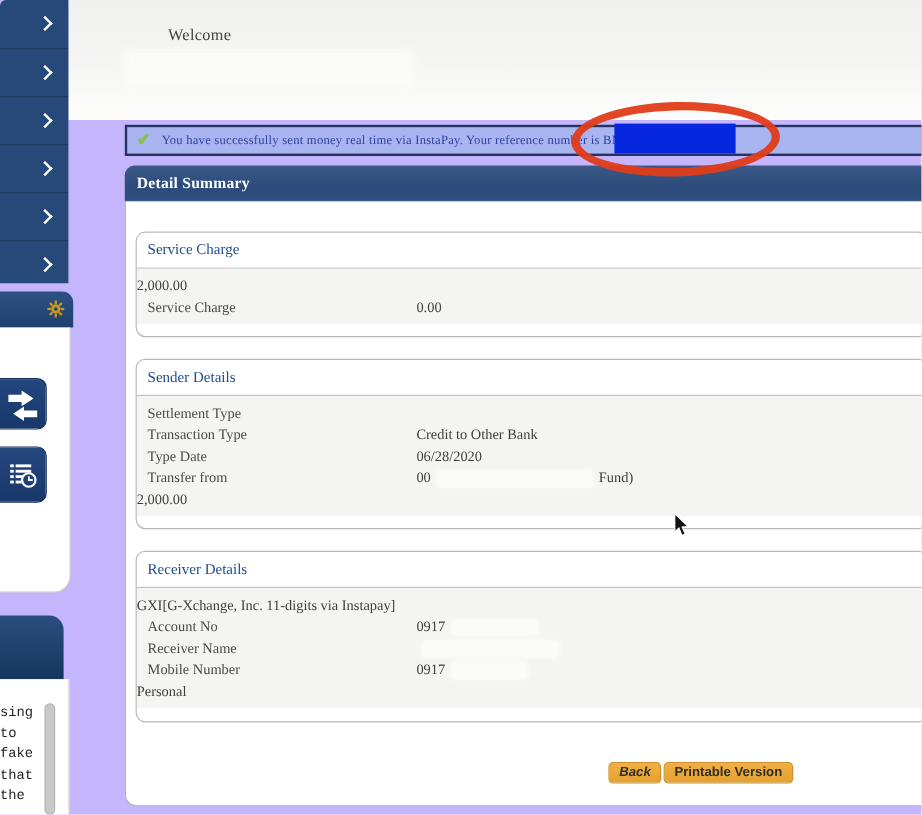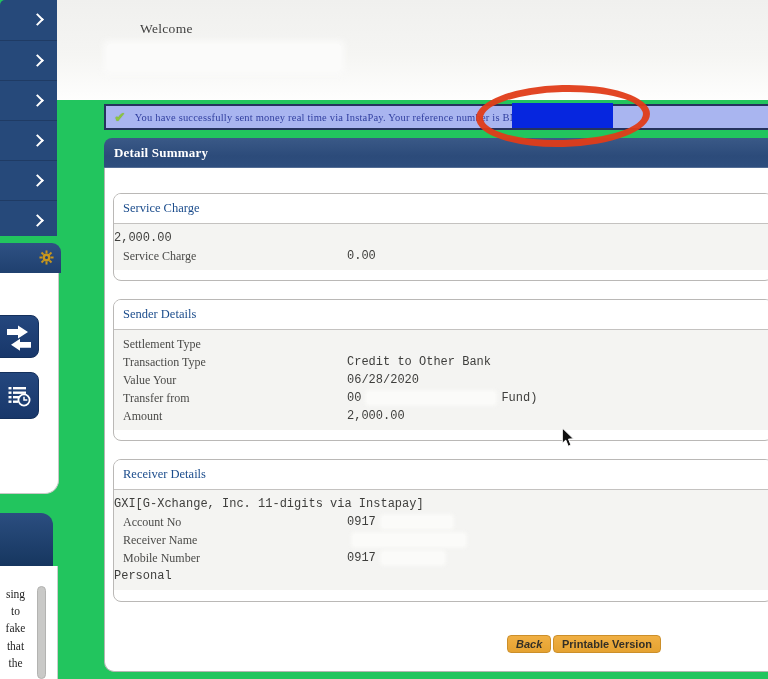--- a/index.html
+++ b/index.html
@@ -1,16 +1,16 @@
 <!DOCTYPE html>
 <html><head>
 <meta charset="utf-8">
 <style>
   html,body{margin:0;padding:0;background:#fff;}
-  #screen{position:relative;width:768px;height:679px;overflow:hidden;background:#22c55e;
+  #screen{position:relative;width:768px;height:679px;overflow:hidden;background:#c4b5fd;
           font-family:"Liberation Serif",serif;}
   
   .top-band{position:absolute;left:57px;top:0;width:711px;height:100px;
     background:linear-gradient(180deg,#f0f0ee 0%,#f5f5f3 55%,#fefefd 100%);}
   .welcome{position:absolute;left:140px;top:21px;font-size:13.5px;color:#414141;letter-spacing:.3px;}
   .name-blur{position:absolute;left:107px;top:44px;width:234px;height:27px;background:rgba(251,251,250,.95);
     border-radius:2px;box-shadow:0 0 6px 4px rgba(251,251,250,.9);}
   
   .sidebar-nav{position:absolute;left:0;top:0;width:57px;height:236px;background:#26497a;
     border-radius:5px 0 0 0;}
@@ -27,22 +27,22 @@
   .tool-btn{position:absolute;left:-9px;width:48px;background:linear-gradient(180deg,#24477e,#18376a);
     border:1px solid #14305c;border-radius:8px;display:flex;align-items:center;justify-content:flex-end;
     padding-right:6px;box-sizing:border-box;cursor:pointer;}
   .tool-btn1{top:315px;height:43px;}
   .tool-btn2{top:372px;height:47px;}
   
   .advisory-header{position:absolute;left:0;top:513px;width:53px;height:53px;
     background:linear-gradient(180deg,#2b4e80,#16365f);border-radius:0 12px 0 0;}
   .advisory-body{position:absolute;left:0;top:566px;width:57px;height:113px;background:#fff;
     border-right:1px solid #ccc;}
-  .advisory-text{position:absolute;left:0;top:20px;width:31px;text-align:center;
-    font-size:11.5px;line-height:17.2px;color:#1f1f1f;}
+  .advisory-text{position:absolute;left:0;top:20px;width:31px;text-align:left;
+    font-size:11.5px;line-height:17.2px;color:#1f1f1f;font-family:Liberation Mono, monospace;}
   .scrollbar{position:absolute;left:37px;top:20px;width:9px;height:93px;background:#c9c9c7;
     border:1px solid #b3b3b1;border-radius:5px;box-sizing:border-box;}
   
   .alert{position:absolute;left:104px;top:104px;width:666px;height:26px;box-sizing:border-box;
     background:#a9b5f0;border:2px solid #25335e;display:flex;align-items:center;}
   .alert .check{color:#8cc540;font-size:14px;font-weight:bold;margin:0 9px 0 8px;
     text-shadow:0 0 1px #6da32c;font-family:"DejaVu Sans",sans-serif;}
   .alert .msg{font-size:10.5px;color:#3240a0;letter-spacing:.2px;}
   .redaction{position:absolute;left:512px;top:103px;width:101px;height:25px;background:#0626df;z-index:5;}
   .annotation{position:absolute;left:476px;top:85px;width:174px;height:62px;box-sizing:border-box;
@@ -55,21 +55,21 @@
     font-weight:bold;font-size:13px;letter-spacing:.2px;}
   .detail-panel{position:absolute;left:104px;top:168px;width:667px;height:504px;background:#fff;
     border-left:1px solid #b5b5b3;border-bottom:1px solid #b5b5b3;border-radius:0 0 0 10px;box-sizing:border-box;}
   .section{position:absolute;left:8px;width:660px;background:#fff;border:1px solid #bab8b6;
     border-radius:8px;box-sizing:border-box;overflow:hidden;}
   .sec-title{height:29px;line-height:29px;padding-left:9px;color:#1b4c8c;font-size:12.5px;
     border-bottom:1px solid #c4c2c0;background:#fff;}
   .sec-rows{background:#f4f4f2;padding:5px 0;box-sizing:border-box;}
   .row{display:flex;height:18px;line-height:18px;font-size:12px;}
   .row .lbl{width:233px;padding-left:9px;color:#4a4a48;flex:none;box-sizing:border-box;}
-  .row .val{color:#3e3e3c;white-space:nowrap;font-family:Liberation Mono, monospace;}
+  .row .val{color:#3e3e3c;white-space:nowrap;}
   .redact{display:inline-block;height:12px;background:#fbfbf9;border-radius:2px;
     box-shadow:0 0 4px 2px rgba(251,251,249,.95);margin:0 6px;vertical-align:middle;}
   
   .action-btn{position:absolute;top:635px;height:18px;box-sizing:border-box;padding:2px 8px;
     background:linear-gradient(180deg,#f0af43,#e5a231);border:1px solid #cc8f2a;border-radius:4px;
     font-size:11px;font-weight:bold;color:#332f26;line-height:13px;cursor:pointer;white-space:nowrap;}
   .btn-back{left:507px;font-style:italic;}
   .btn-print{left:553px;}
   
   .cursor{position:absolute;left:561px;top:427px;z-index:9;}
@@ -184,29 +184,28 @@
         <div class="sec-title">Sender Details</div>
         <div class="sec-rows" style="height: 100px;">
           <div class="row">
             <span class="lbl">Settlement Type</span>
           </div>
           <div class="row">
             <span class="lbl">Transaction Type</span>
             <span class="val"><span>Credit to Other Bank</span></span>
           </div>
           <div class="row">
-            <span class="lbl">Value Your</span>
+            <span class="lbl">Type Date</span>
             <span class="val"><span>06/28/2020</span></span>
           </div>
           <div class="row">
             <span class="lbl">Transfer from</span>
             <span class="val"><span>00</span><span class="redact" style="width: 128px;"></span><span>Fund)</span></span>
           </div>
           <div class="row">
-            <span class="lbl">Amount</span>
             <span class="val"><span>2,000.00</span></span>
           </div>
         </div>
       </div>
       <div class="section" style="top: 291px; height: 143px;">
         <div class="sec-title">Receiver Details</div>
         <div class="sec-rows" style="height: 100px;">
           <div class="row">
             <span class="val"><span>GXI[G-Xchange, Inc. 11-digits via Instapay]</span></span>
           </div>

